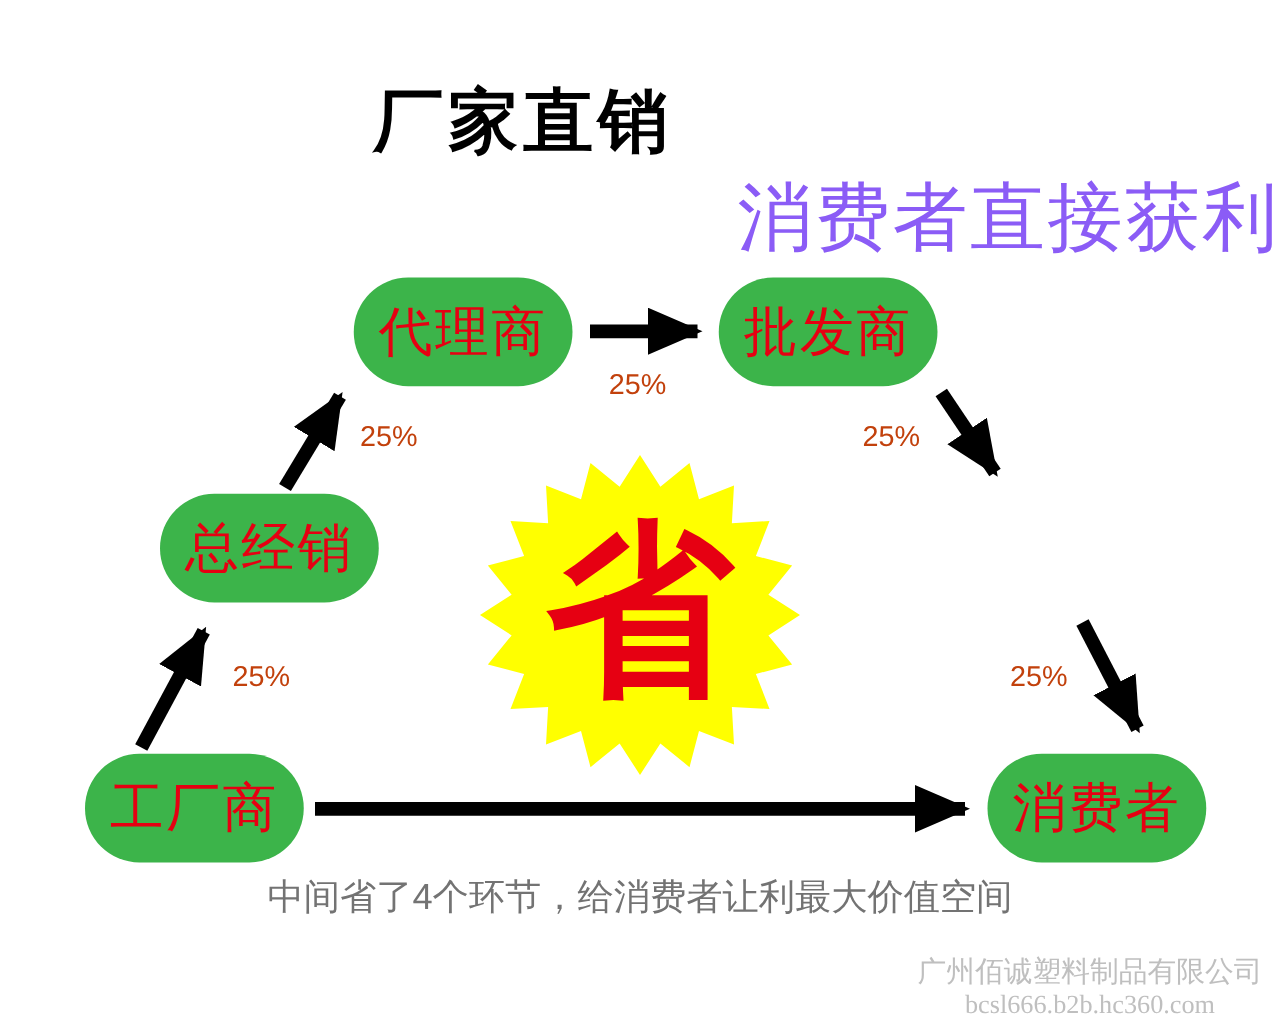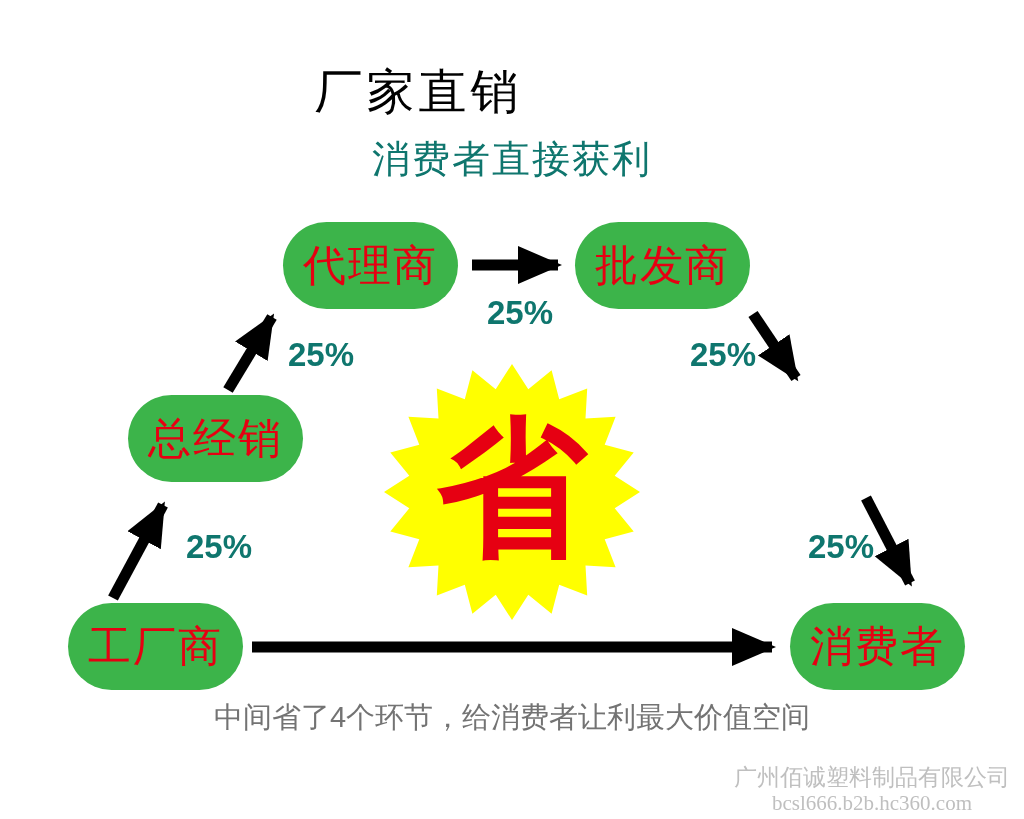--- a/index.html
+++ b/index.html
@@ -3,42 +3,42 @@
 <meta charset="utf-8">
 <style>
   * { margin:0; padding:0; box-sizing:border-box; }
   html,body { background:#ffffff; }
   body { font-family:"Liberation Sans", sans-serif; }
   .canvas {
     position:relative; width:1024px; height:819px; background:#ffffff; overflow:hidden;
   }
   .title {
     position:absolute; left:0; top:60px; width:837px; text-align:center;
-    font-size:48px; letter-spacing:4px; color:#000000; font-weight:400;
+    font-size:56px; letter-spacing:4px; color:#000000; font-weight:700;
   }
   .subtitle {
-    position:absolute; left:0; top:134px; width:1024px; text-align:center;
-    font-size:38px; letter-spacing:2px; color:#0f766e; font-weight:500;
+    position:absolute; left:0; top:134px; width:1024px; text-align:right;
+    font-size:60px; letter-spacing:2px; color:#8b5cf6; font-weight:500;
   }
   .arrows { position:absolute; left:0; top:0; }
   .edge { stroke:var(--arrow,#000000); stroke-width:11; }
   .node {
     position:absolute; width:175px; height:87px; border-radius:46px;
     background:var(--node-fill,#3cb44a); color:var(--node-text,#e60012);
     display:flex; align-items:center; justify-content:center;
     font-size:43px; letter-spacing:2px;
   }
   .node-agent       { left:283px; top:222px; }
   .node-wholesaler  { left:575px; top:222px; }
   .node-distributor { left:128px; top:395px; }
   .node-store       { left:730px; top:395px; }
   .node-factory     { left:68px;  top:603px; }
   .node-consumer    { left:790px; top:603px; }
   .pct {
-    position:absolute; font-size:33px; color:#0f766e; font-weight:700;
+    position:absolute; font-size:23px; color:#c2410c; font-weight:400;
   }
   .pct-0 { left:186px; top:528px; }
   .pct-1 { left:288px; top:336px; }
   .pct-2 { left:487px; top:294px; }
   .pct-3 { left:690px; top:336px; }
   .pct-4 { left:808px; top:528px; }
   .star-wrap { position:absolute; left:382px; top:362px; width:260px; height:260px; }
   .star-text {
     position:absolute; left:382px; top:362px; width:260px; height:260px;
     display:flex; align-items:center; justify-content:center;

